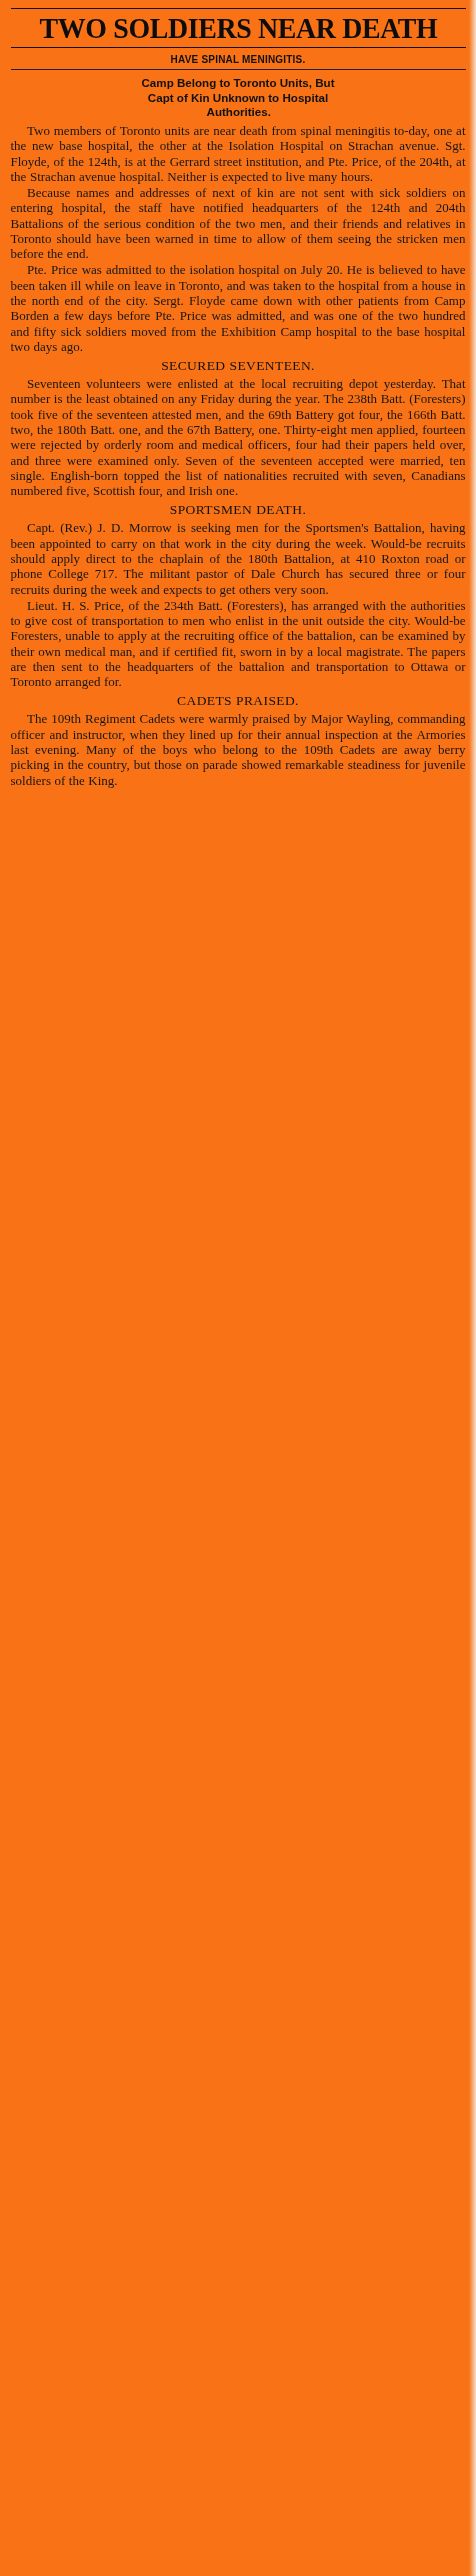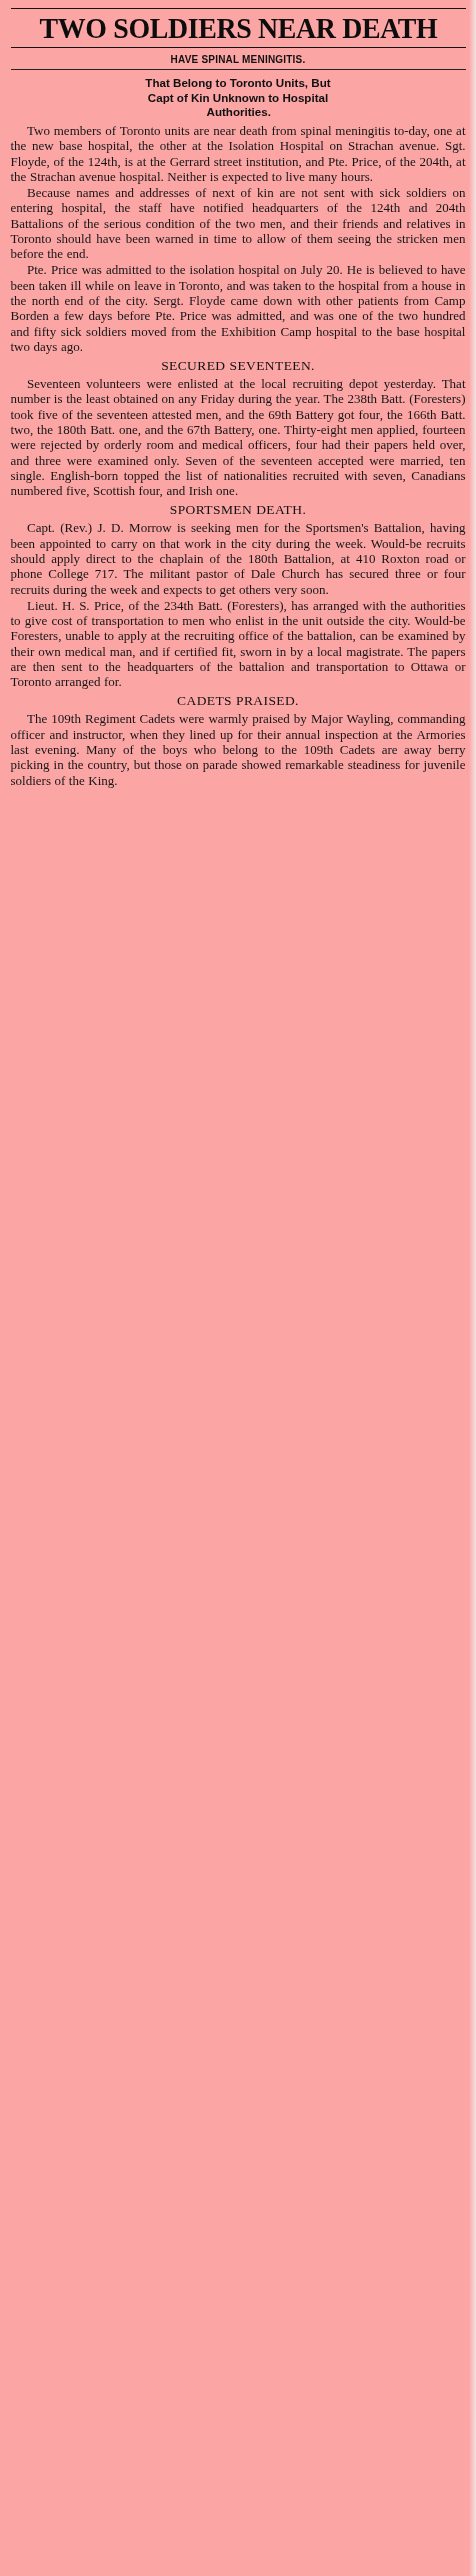--- a/index.html
+++ b/index.html
@@ -8,21 +8,21 @@
     background: #ffffff;
   }
   body {
     width: 476px;
     font-family: "Liberation Serif", serif;
     color: #1a1a1a;
   }
   .page {
     width: 476px;
     min-height: 2576px;
-    background: #fca5a5;
+    background: #f97316;
     box-sizing: border-box;
     padding: 6px 10.5px 15px 10.5px;
     position: relative;
   }
   .rule-top {
     border-top: 1.5px solid #111;
     margin: 1.5px 0 0 0;
     height: 0;
   }
   .headline {
@@ -114,21 +114,21 @@
 
   <h1 class="headline">TWO SOLDIERS NEAR DEATH</h1>
 
   <div class="rule-under-head"></div>
 
   <h2 class="subhead1">HAVE SPINAL MENINGITIS.</h2>
 
   <div class="rule-thin"></div>
 
   <div class="subhead2">
-    <span>That Belong to Toronto Units, But</span><br>
+    <span>Camp Belong to Toronto Units, But</span><br>
     <span>Capt of Kin Unknown to Hospital</span><br>
     <span class="l3">Authorities.</span>
   </div>
 
   <div class="body">
 
     <p class="para">Two members of Toronto units are near death from spinal meningitis to-day, one at the new base hospital, the other at the Isolation Hospital on Strachan avenue. Sgt. Floyde, of the 124th, is at the Gerrard street institution, and Pte. Price, of the 204th, at the Strachan avenue hospital. Neither is expected to live many hours.</p>
     <p class="para">Because names and addresses of next of kin are not sent with sick soldiers on entering hospital, the staff have notified headquarters of the 124th and 204th Battalions of the serious condition of the two men, and their friends and relatives in Toronto should have been warned in time to allow of them seeing the stricken men before the end.</p>
     <p class="para">Pte. Price was admitted to the isolation hospital on July 20. He is believed to have been taken ill while on leave in Toronto, and was taken to the hospital from a house in the north end of the city. Sergt. Floyde came down with other patients from Camp Borden a few days before Pte. Price was admitted, and was one of the two hundred and fifty sick soldiers moved from the Exhibition Camp hospital to the base hospital two days ago.</p>
 

